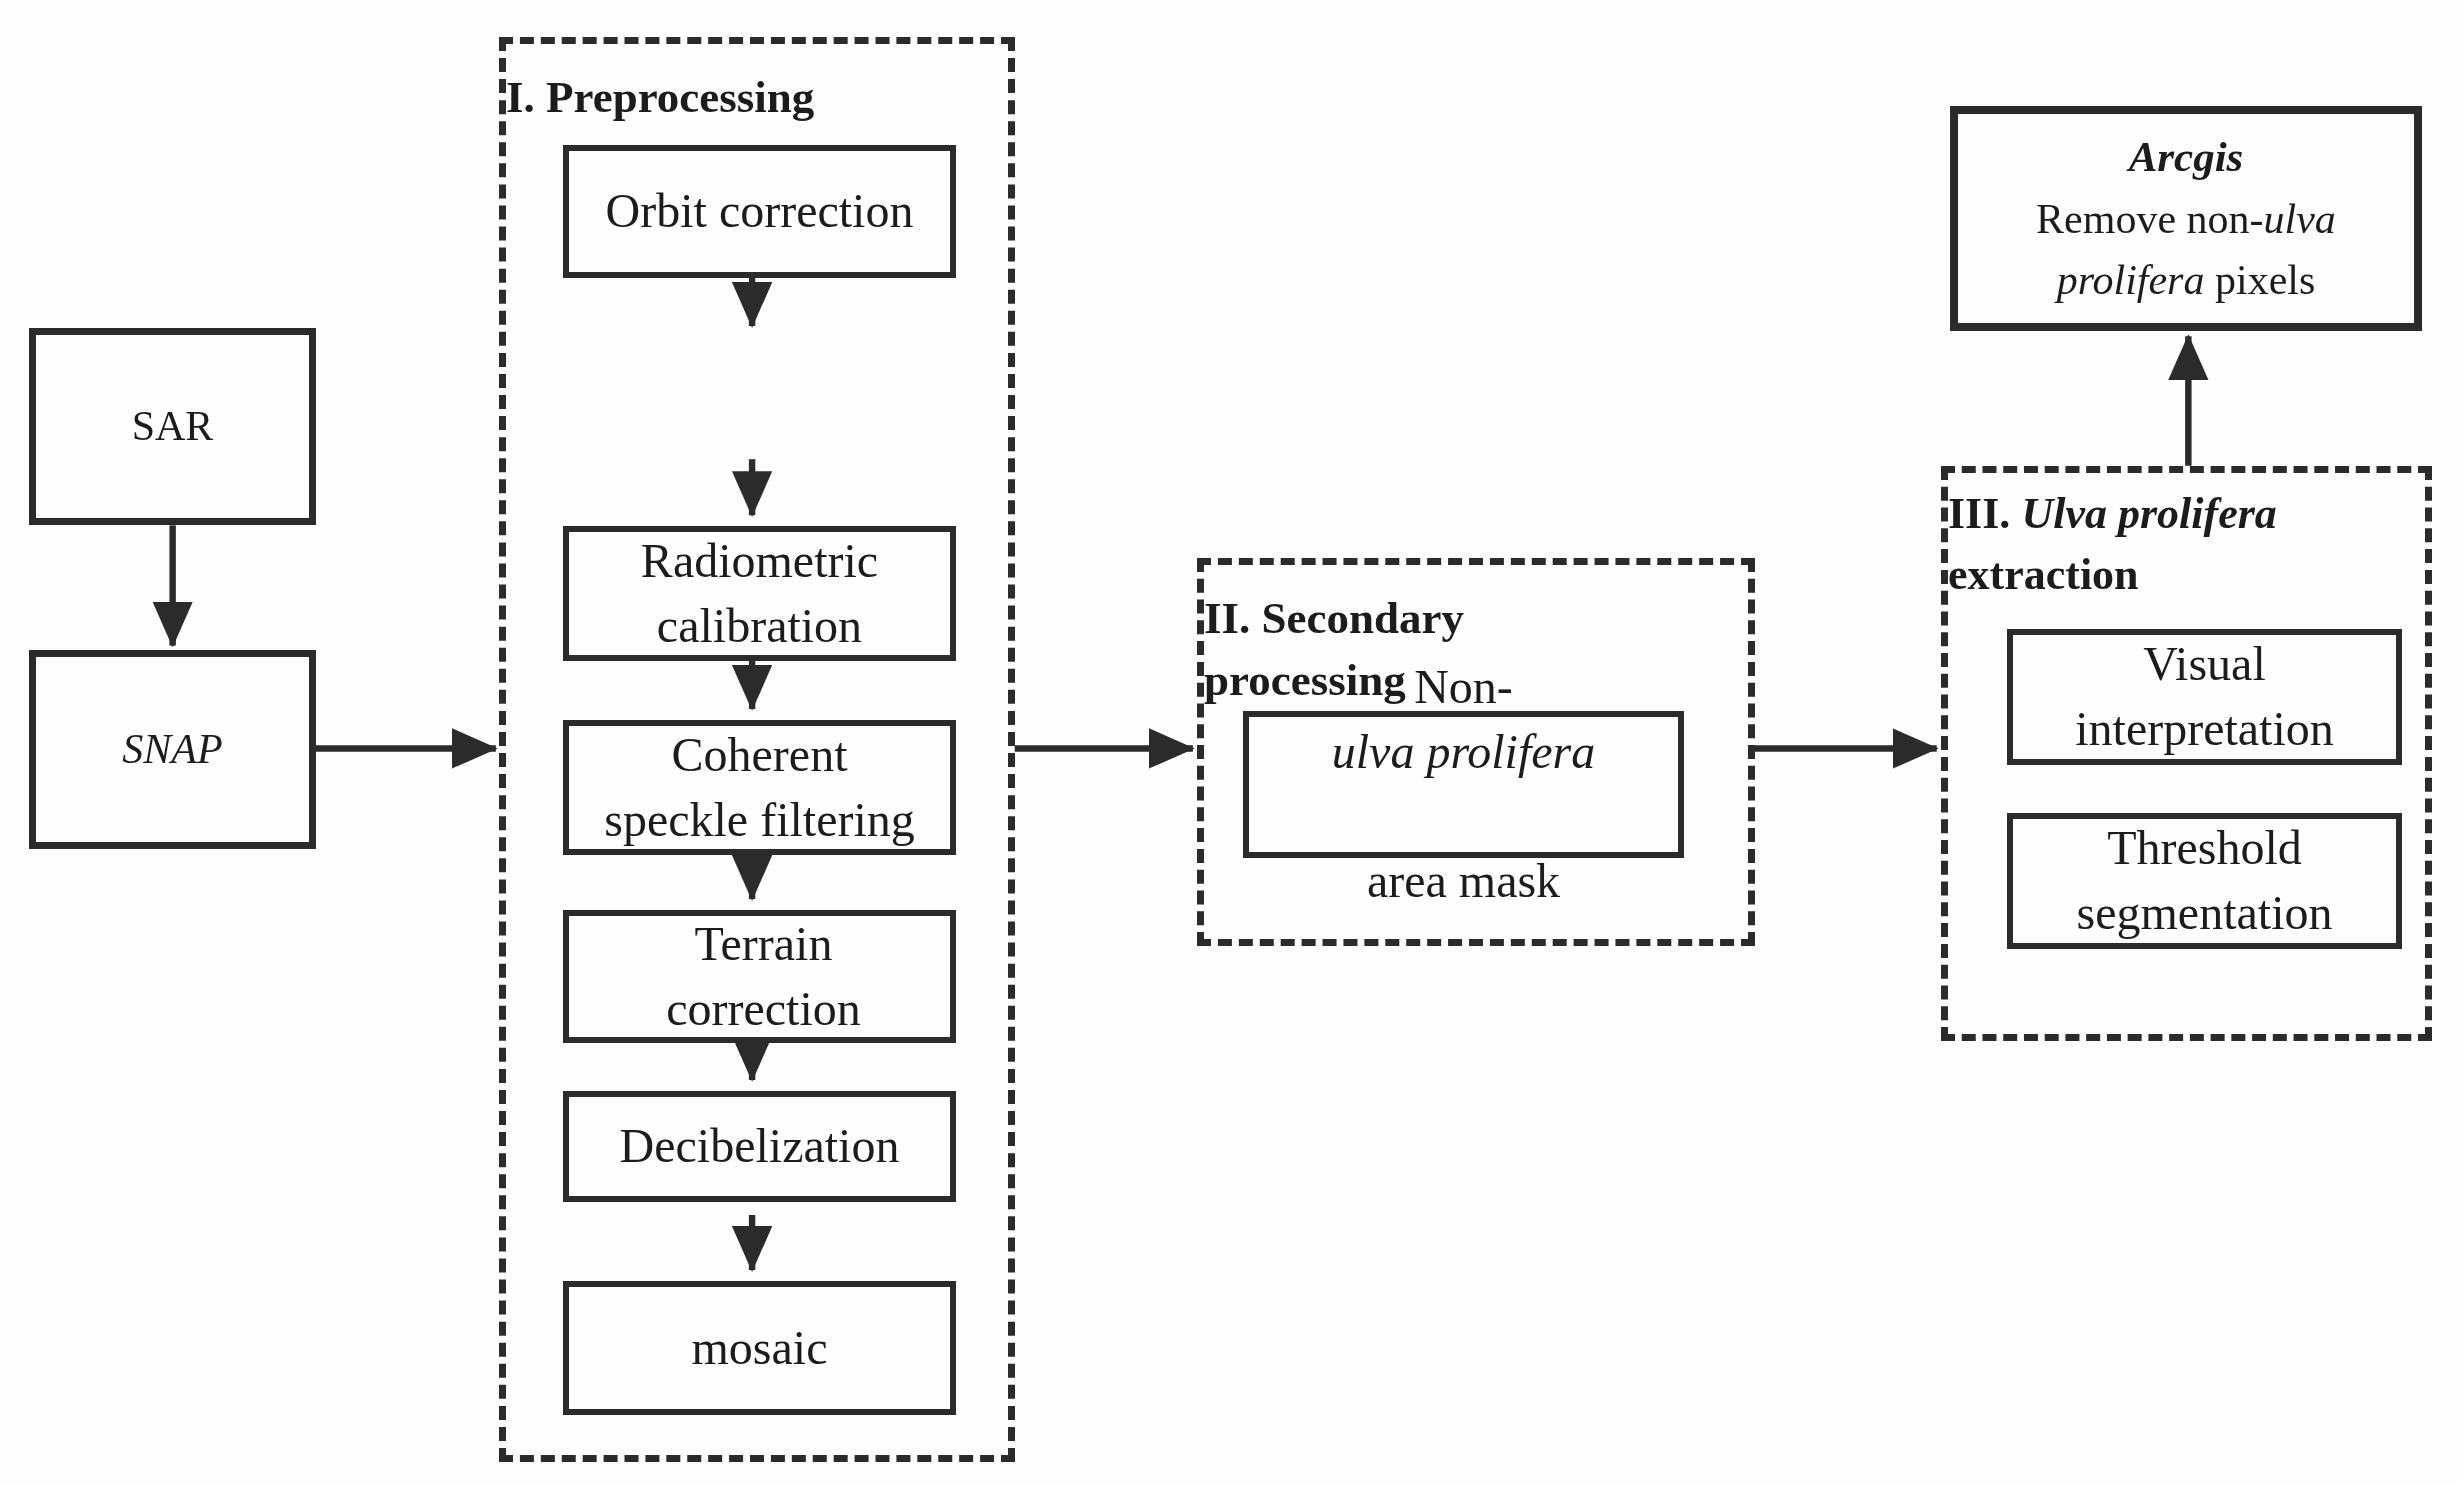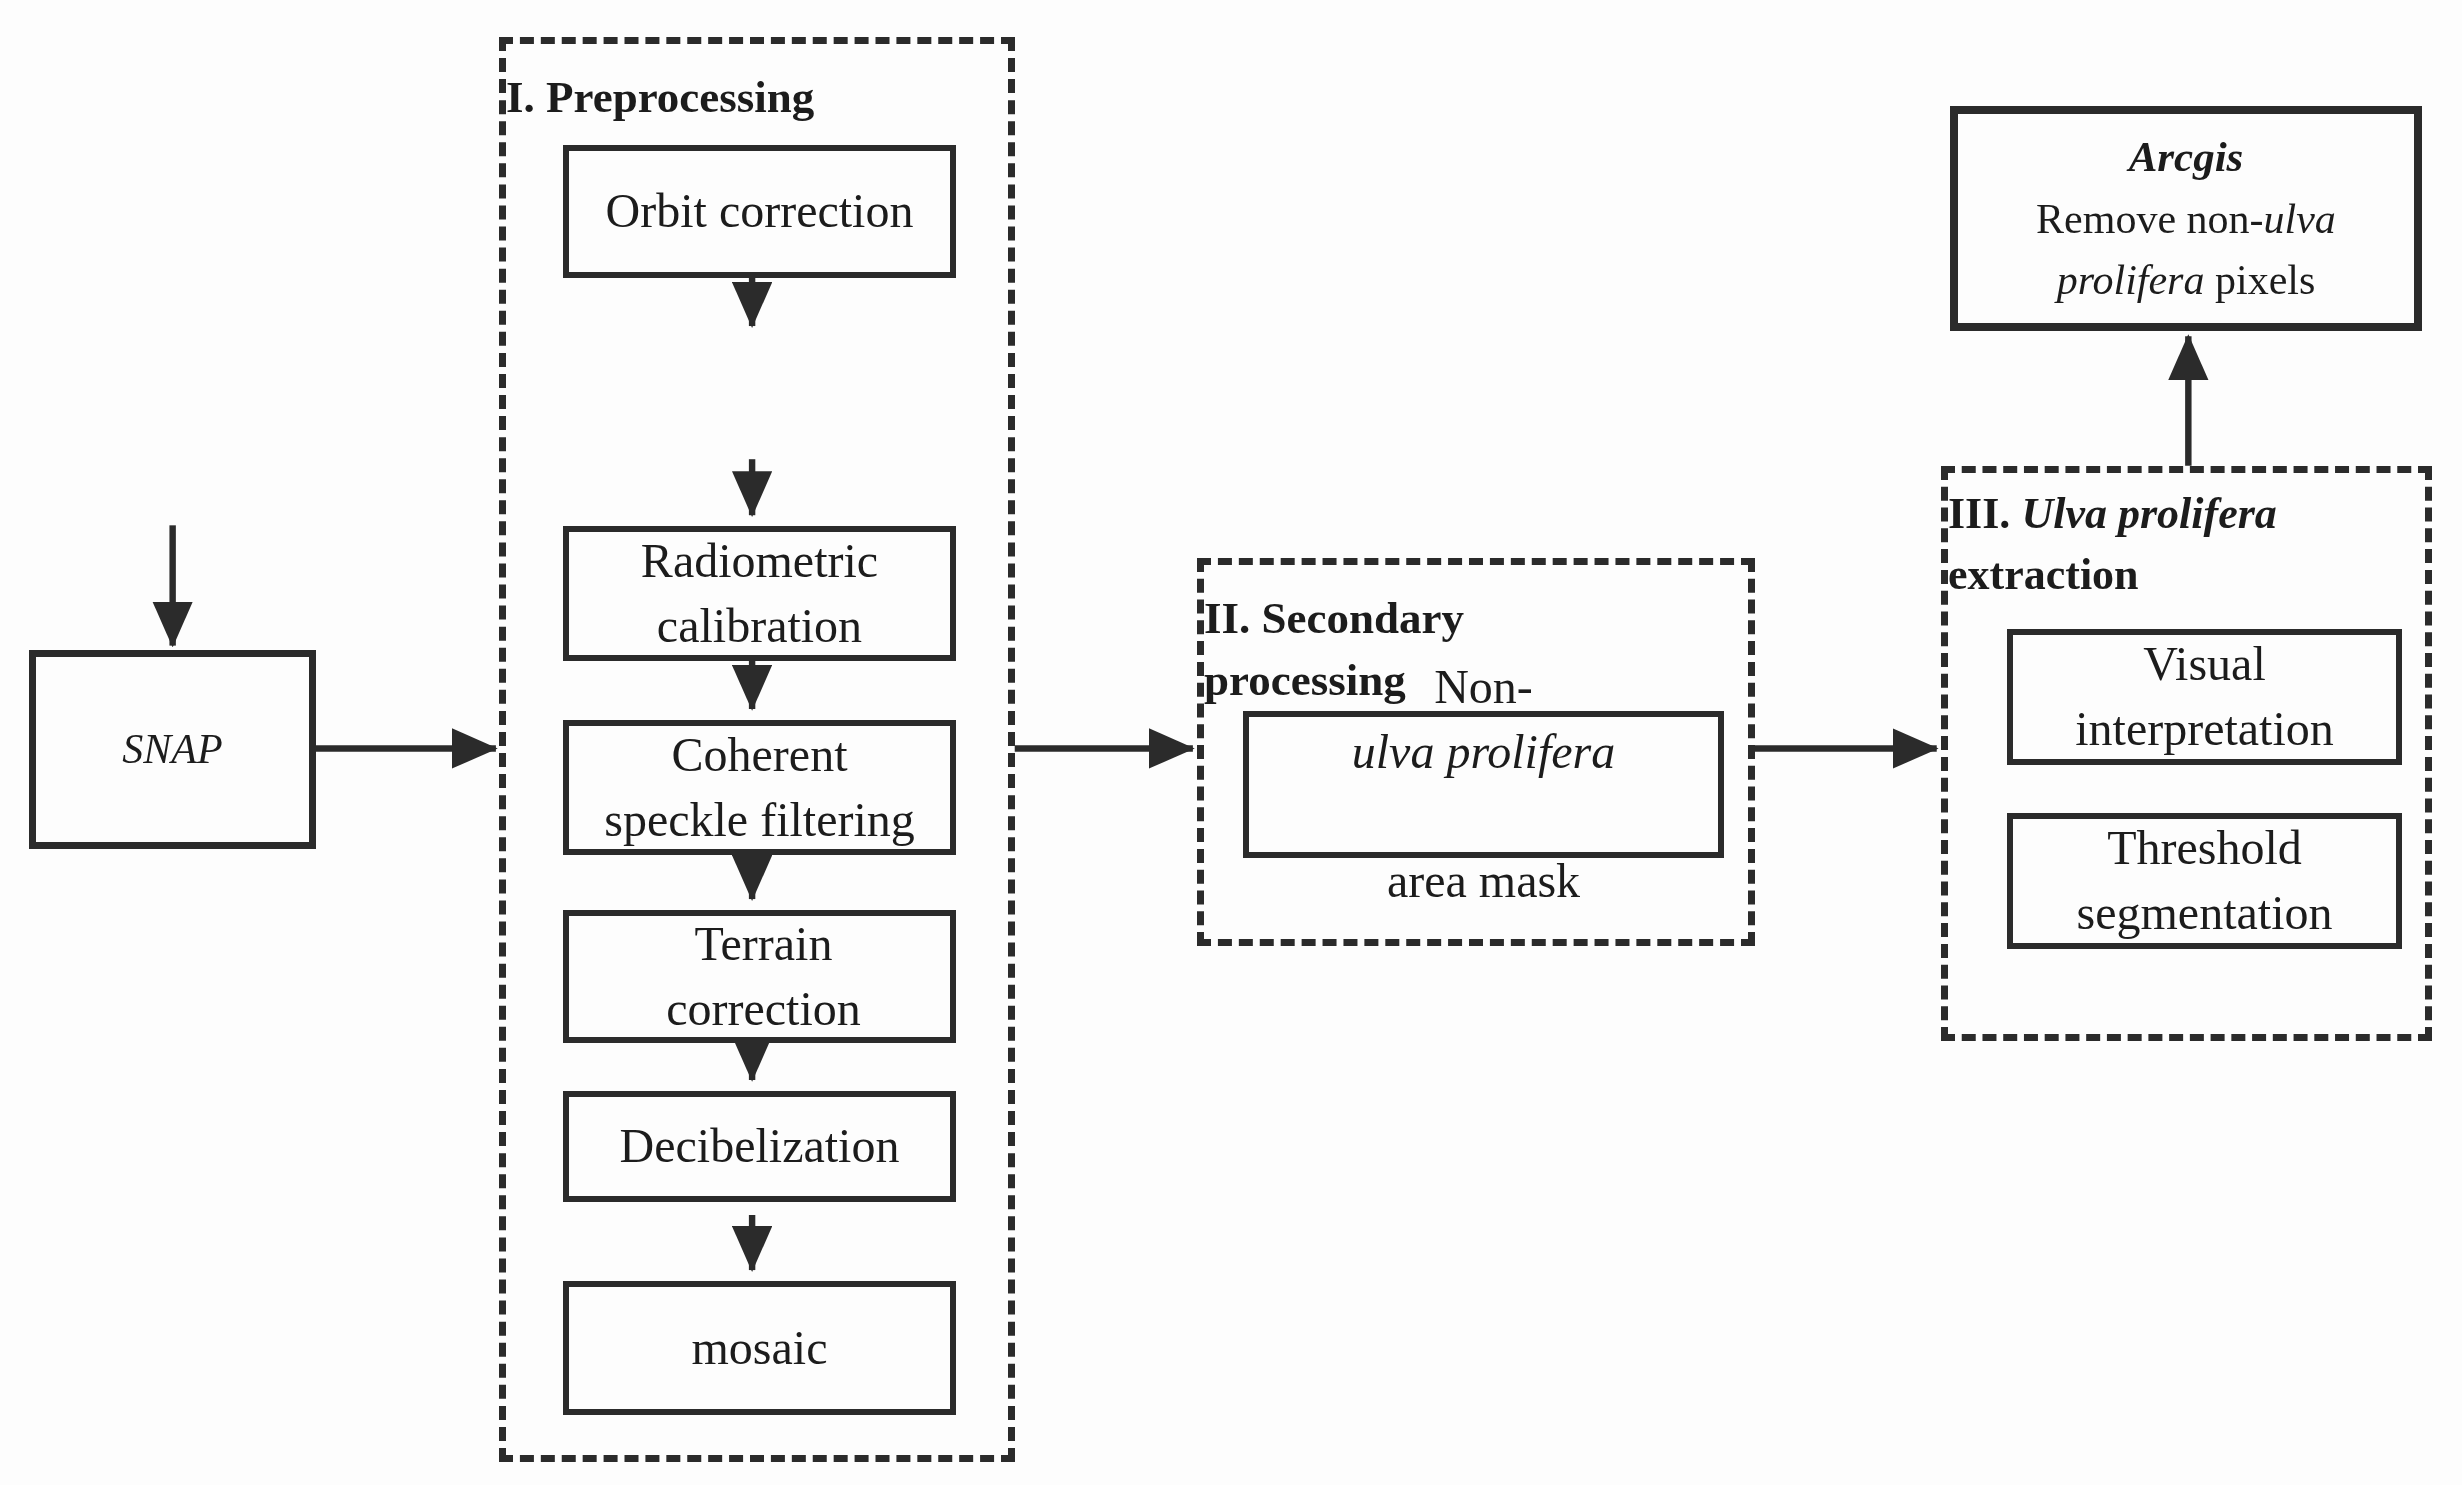--- a/index.html
+++ b/index.html
@@ -63,21 +63,21 @@
   #step-thermal{top:292px;height:130px;}
   #step-radiometric{top:482px;height:135px;}
   #step-coherent{top:676px;height:135px;}
   #step-terrain{top:866px;height:133px;padding-left:8px;}
   #step-decibelization{top:1047px;height:111px;}
   #step-mosaic{top:1237px;height:134px;}
 
   
   #secondary-container{left:1197px;top:558px;width:558px;height:388px;}
   #secondary-title{margin-top:22px;}
-  #mask-box{left:39px;top:146px;width:481px;height:147px;}
+  #mask-box{left:39px;top:146px;width:441px;height:147px;}
 
   
   #extraction-container{left:1941px;top:466px;width:491px;height:575px;}
   #extraction-title{margin-top:11px;font-size:44px;}
   #visual-box{left:59px;top:156px;width:395px;height:136px;}
   #threshold-box{left:59px;top:340px;width:395px;height:136px;}
 
   
   #arcgis-box{left:1950px;top:106px;width:472px;height:225px;border-width:8.3px;padding:0 18.4px;}
   .arcgis-title{font-weight:bold;font-style:italic;font-size:43px;line-height:1.45;}
@@ -100,20 +100,23 @@
     <line x1="819" y1="500" x2="819" y2="561" marker-end="url(#ah)"></line>
     <line x1="819" y1="712" x2="819" y2="772" marker-end="url(#ah)"></line>
     <line x1="819" y1="923" x2="819" y2="979" marker-end="url(#ah)"></line>
     <line x1="819" y1="1128" x2="819" y2="1176" marker-end="url(#ah)"></line>
     <line x1="819" y1="1323" x2="819" y2="1383" marker-end="url(#ah)"></line>
     <line x1="1105" y1="815" x2="1299" y2="815" marker-end="url(#ah)"></line>
     <line x1="1910" y1="815" x2="2109" y2="815" marker-end="url(#ah)"></line>
     <line x1="2383" y1="507" x2="2383" y2="366" marker-end="url(#ah)"></line>
   </svg>
 
+  <div class="node" id="sar-box">
+    <span>SAR</span>
+  </div>
   <div class="node" id="snap-box">
     <span>SNAP</span>
   </div>
 
   <div class="dashed-container" id="preprocessing-container">
     <div class="container-title" id="preprocessing-title">I. Preprocessing</div>
     <div class="inner-box pre-step" id="step-orbit">Orbit correction</div>
     <div class="inner-box pre-step" id="step-radiometric">Radiometric
 calibration</div>
     <div class="inner-box pre-step" id="step-coherent">Coherent

